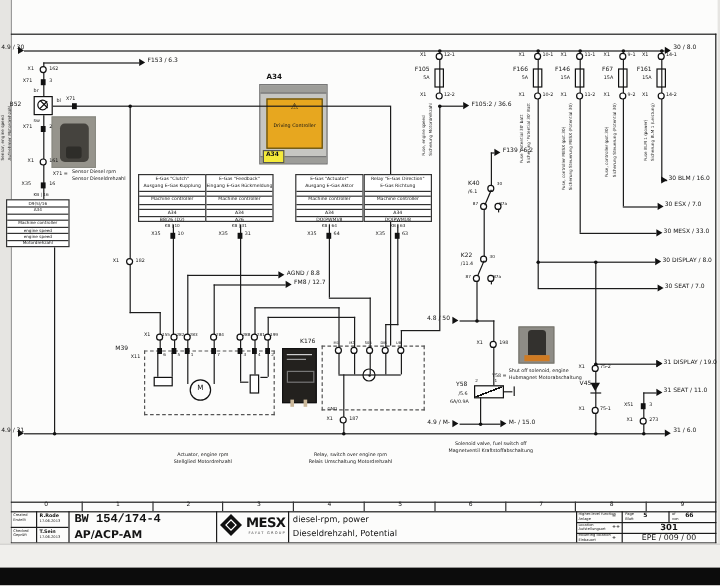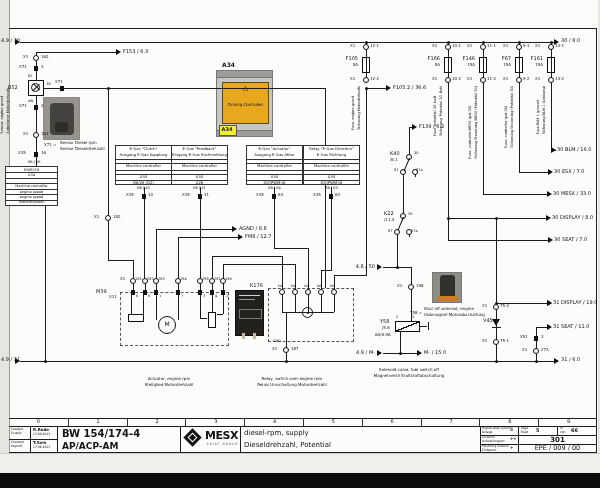--- a/index.html
+++ b/index.html
@@ -553,30 +553,30 @@
 
     <div class="t t3" style="left:11px;top:428px;">Created</div>
     <div class="t t3" style="left:11px;top:432px;">Erstellt</div>
     <div class="t t4 b" style="left:33px;top:428px;">R.Rode</div>
     <div class="t t3" style="left:33px;top:433px;">17.06.2013</div>
     <div class="t t3" style="left:11px;top:441px;">Checked</div>
     <div class="t t3" style="left:11px;top:445px;">Geprüft</div>
     <div class="t t4 b" style="left:33px;top:441px;">T.Sein</div>
     <div class="t t3" style="left:33px;top:446px;">17.06.2013</div>
 
-    <div class="t b" style="left:62px;top:428px;font-size:10px;">BW 154/174-4</div>
+    <div class="t b" style="left:62px;top:428px;font-size:10px;font-family:Liberation Mono, monospace;">BW 154/174-4</div>
     <div class="t b" style="left:62px;top:441px;font-size:9px;">AP/ACP-AM</div>
 
     <div style="position:absolute;left:186px;top:431px;width:13px;height:13px;background:#111;transform:rotate(45deg);">
       <div style="position:absolute;left:3px;top:3px;width:5px;height:5px;border:1px solid #fff;"></div>
     </div>
     <div class="t b" style="left:205px;top:430px;font-size:11px;letter-spacing:-0.5px;">MESX</div>
     <div class="t t3" style="left:207px;top:443px;letter-spacing:1px;color:#444;">FAYAT GROUP</div>
 
-    <div class="t t7" style="left:244px;top:429px;">diesel-rpm, supply</div>
+    <div class="t t7" style="left:244px;top:429px;">diesel-rpm, power</div>
     <div class="t t7" style="left:244px;top:441px;">Dieseldrehzahl, Potential</div>
 
     <div class="t t3" style="left:482px;top:427px;">Higher-level function</div>
     <div class="t t3" style="left:482px;top:431px;">Anlage</div>
     <div class="t t4 b" style="left:510px;top:428px;">=</div>
     <div class="t t3" style="left:482px;top:436px;">Location</div>
     <div class="t t3" style="left:482px;top:440px;">Aufstellungsort</div>
     <div class="t t4 b" style="left:510px;top:437px;">++</div>
     <div class="t t3" style="left:482px;top:445px;">Mounting location</div>
     <div class="t t3" style="left:482px;top:449px;">Einbauort</div>

